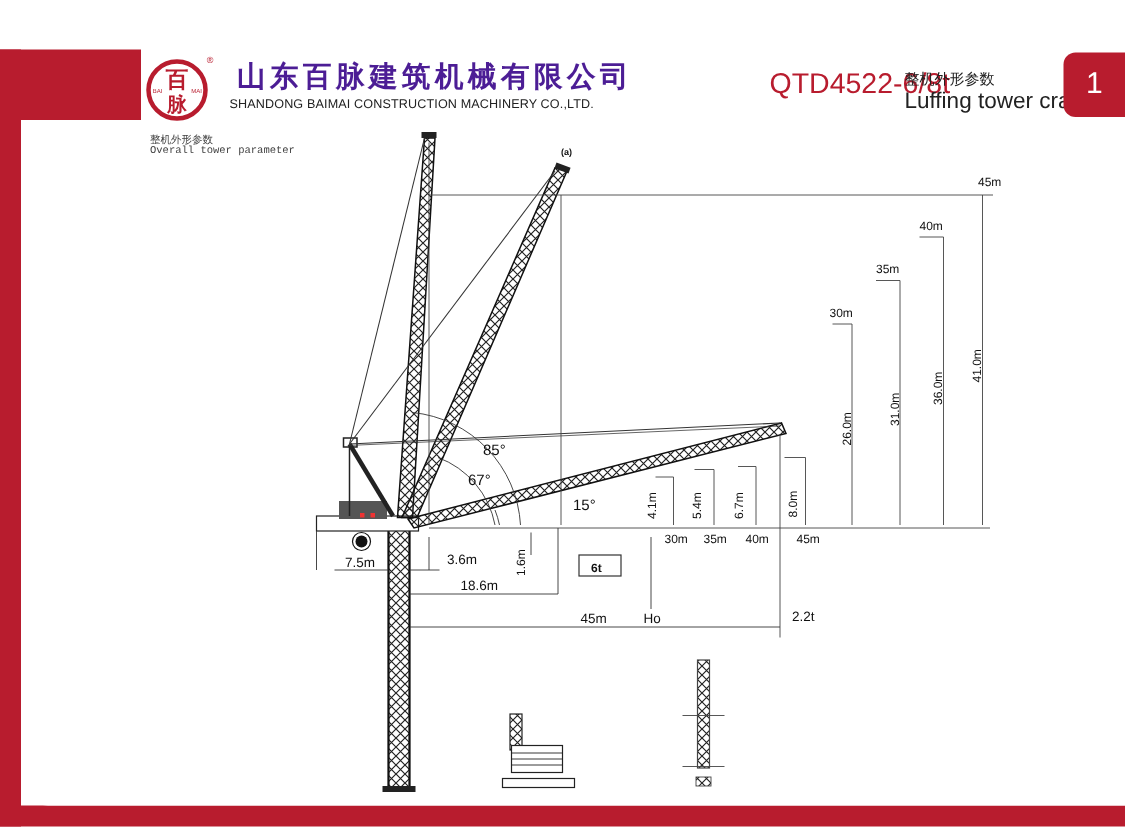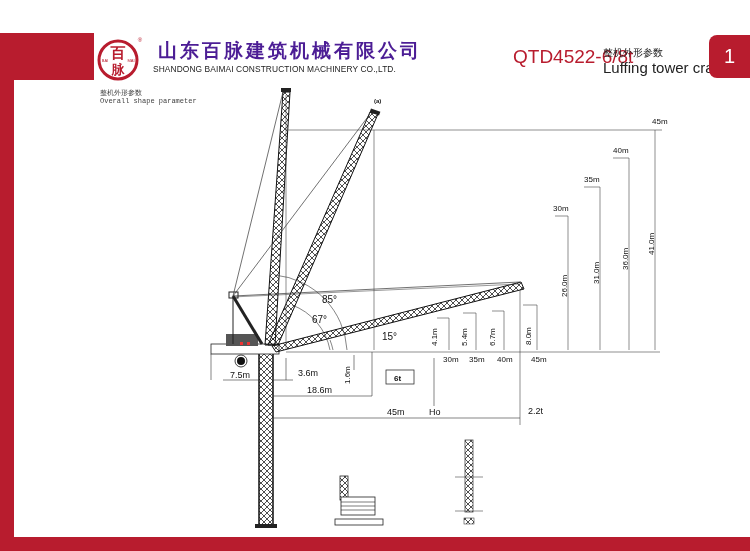--- a/index.html
+++ b/index.html
@@ -37,21 +37,21 @@
   <text x="44" y="8" text-anchor="middle" font-size="6" fill="#b81c2e">®</text>
 </svg>
 
 <div class="company-cn">山东百脉建筑机械有限公司</div>
 <div class="company-en">SHANDONG  BAIMAI CONSTRUCTION MACHINERY CO.,LTD.</div>
 <div class="model">QTD4522-6/8t</div>
 <div class="series-cn">整机外形参数</div>
 <div class="series-en">Luffing tower crane</div>
 <div class="page-badge">1</div>
 <div class="param-cn">整机外形参数</div>
-<div class="param-en">Overall shape parameter</div>
+<div class="param-en">Overall tower parameter</div>
 
 <svg class="diagram" viewBox="0 0 750 551">
   <defs>
     <pattern id="truss" width="6" height="6" patternUnits="userSpaceOnUse">
       <path d="M0 0 L6 6 M6 0 L0 6" stroke="#222" stroke-width="0.8"></path>
     </pattern>
   </defs>
 
   <g>
     <rect x="259" y="345" width="14" height="182" fill="url(#truss)" stroke="#111" stroke-width="1.5"></rect>

